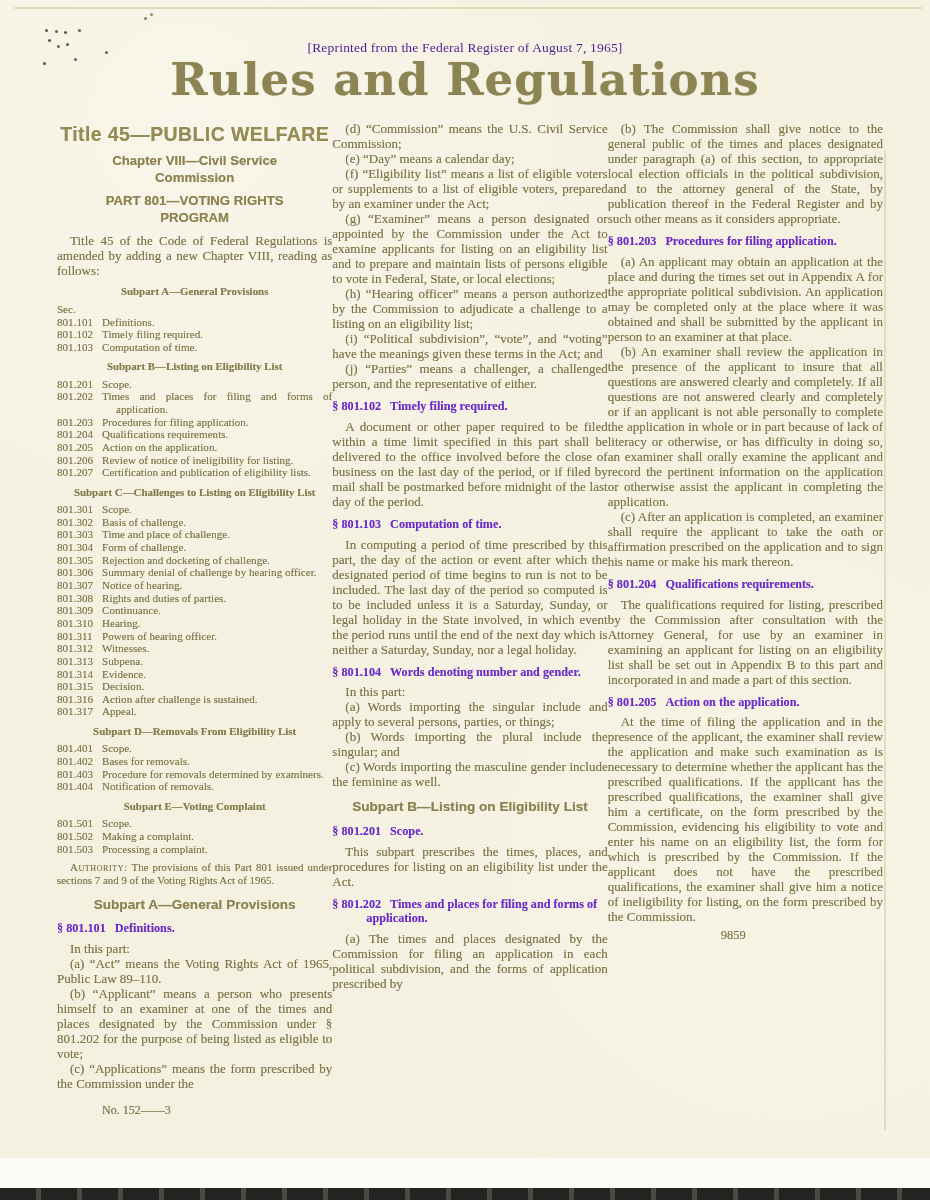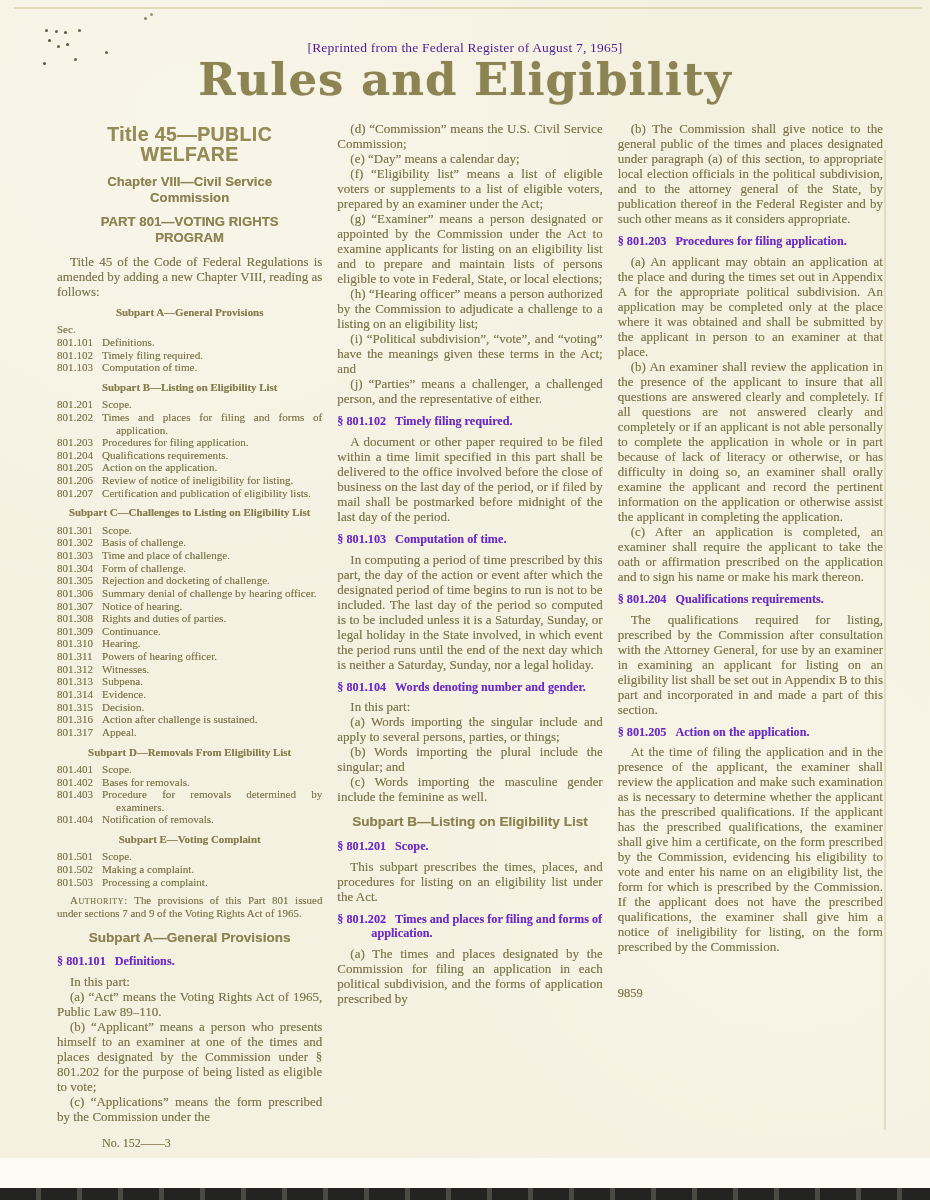--- a/index.html
+++ b/index.html
@@ -23,21 +23,21 @@
       12px 16px 0 #6d6749, 21px 14px 0 #5f5940, 60px 22px 0 #6d6749, -2px 33px 0 #5f5940,
       29px 29px 0 #6d6749, 99px -12px 0 #8a8460, 105px -16px 0 #9a946e; }
 
   
   .reprint { text-align:center; padding-top:40px; font-size:13.5px; letter-spacing:.2px; color:#4c1d95; }
   .main-title { text-align:center; font-family:"DejaVu Serif", serif; font-weight:700;
     font-size:45px; line-height:1.04; color:#8d8454; letter-spacing:1px; margin-top:1px;
     text-shadow:0 0 1px rgba(141,132,84,.45); }
 
   
-  .columns { display:flex; gap:15px; padding:17px 47px 0 57px; align-items:flex-start; }
+  .columns { display:flex; padding:17px 47px 0 57px; align-items:flex-start; }
   .col { flex:1 1 0; min-width:0; text-shadow:0 0 .5px rgba(126,118,74,.55); }
 
   .h1 { font-family:"Liberation Sans", sans-serif; font-weight:700; font-size:19.5px;
     text-align:center; color:#958c53; letter-spacing:.4px; line-height:1.05; margin:3px 0 9px; }
   .h2 { font-family:"Liberation Sans", sans-serif; font-weight:700; font-size:13.2px;
     text-align:center; color:#8c8350; margin:0 16px 7px; line-height:1.25; }
   .para { font-size:13px; line-height:1.155; text-align:justify; margin:0; text-indent:13px; }
   .para-flush { font-size:11.9px; line-height:1.155; text-align:justify; margin:0; text-indent:0; }
   .subpart { font-weight:700; font-size:10.9px; text-align:center; color:#867d4c;
     margin:7px 0 4px; line-height:1.22; }
@@ -47,32 +47,32 @@
   .seclist { font-size:11.1px; line-height:1.14; }
   .secitem { display:flex; }
   .secnum { flex:0 0 45px; }
   .secdesc { flex:1 1 auto; padding-left:14px; text-indent:-14px; text-align:justify; }
   .sechead { font-weight:700; font-size:12.2px; color:#6d28d9; margin:8px 0 5px;
     padding-left:34px; text-indent:-34px; line-height:1.22; }
   .sechead .shtitle { margin-left:9px; }
   .authority { font-size:10.9px; line-height:1.18; text-align:justify; margin:6px 0 2px; text-indent:13px; }
   .authority .auth-label { font-variant:small-caps; letter-spacing:.6px; }
   .footnote { font-size:12px; margin-top:12px; padding-left:45px; }
-  .pagenum { text-align:left; padding-right:24px; font-size:12.5px; margin-top:32px; }
+  .pagenum { text-align:center; padding-right:24px; font-size:12.5px; margin-top:4px; }
 </style>
 </head>
 <body>
 
 <div>
   <div class="top-edge-line"></div>
   <div class="speckles"></div>
   <div class="right-edge-line"></div>
 
   <div class="reprint">[Reprinted from the Federal Register of August 7, 1965]</div>
-  <div class="main-title">Rules and Eligibility</div>
+  <div class="main-title">Rules and Regulations</div>
 
   <div class="columns">
     <div class="col">
         <div class="h1">Title 45—PUBLIC WELFARE</div>
         <div class="h2">Chapter VIII—Civil Service Commission</div>
         <div class="h2">PART 801—VOTING RIGHTS PROGRAM</div>
         <p class="para">Title 45 of the Code of Federal Regulations is amended by adding a new Chapter VIII, reading as follows:</p>
         <div class="subpart">Subpart A—General Provisions</div>
         <div class="seclabel">Sec.</div>
         <div class="seclist">

